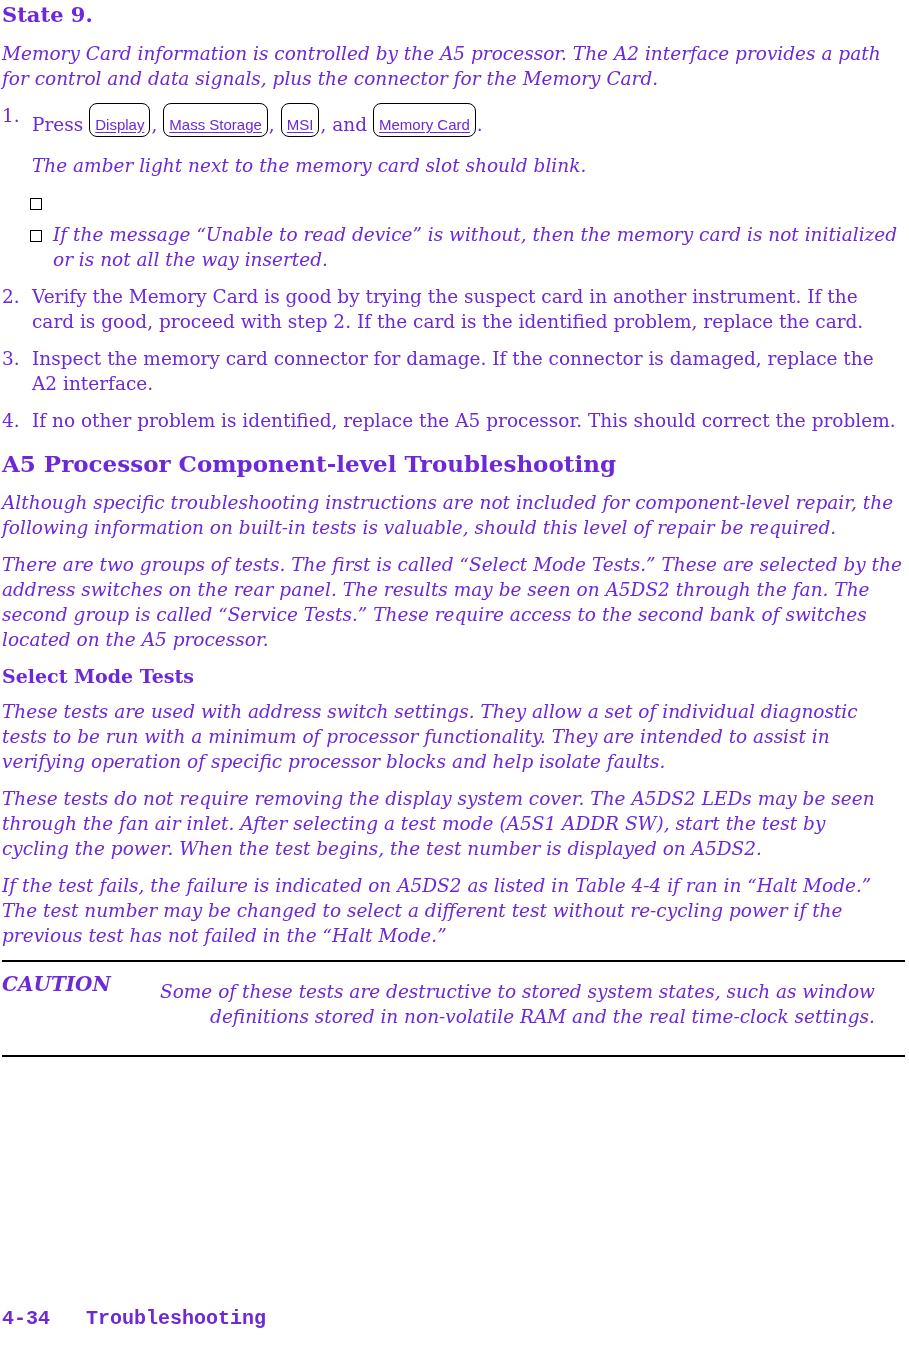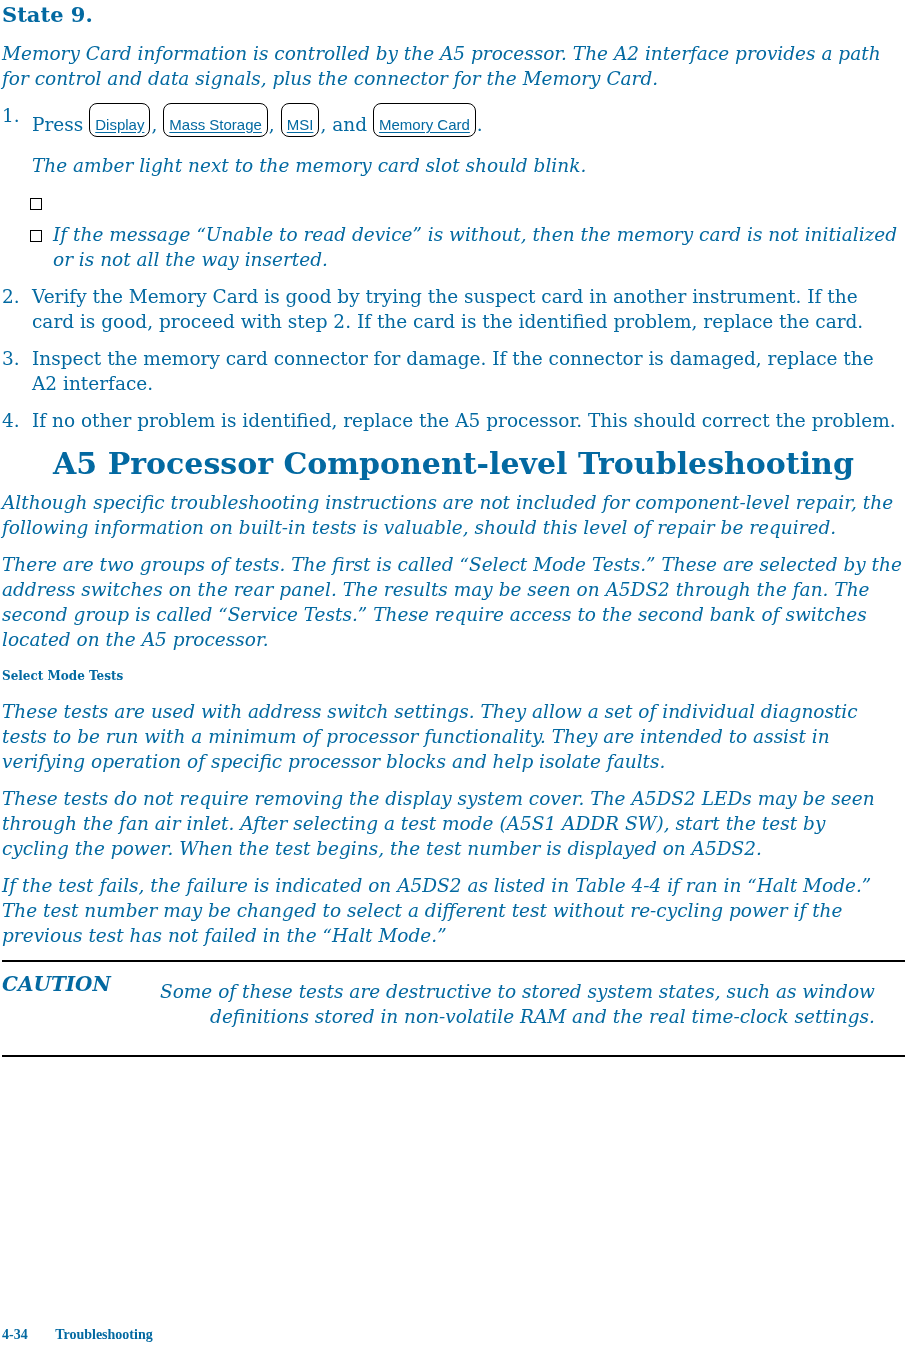--- a/index.html
+++ b/index.html
@@ -3,21 +3,21 @@
 <meta charset="utf-8">
 <style>
   html, body { margin: 0; padding: 0; background: #ffffff; }
   .page {
     position: relative;
     width: 909px;
     height: 1355px;
     box-sizing: border-box;
     padding: 2px 4px 0 2px;
     background: #ffffff;
-    color: #0369a1;
+    color: #6d28d9;
     font-family: "DejaVu Serif", serif;
     font-size: 18.5px;
     line-height: 25px;
     overflow: hidden;
   }
   .title { font-weight: bold; font-size: 21px; line-height: 25px; margin-bottom: 14px; }
   .para { margin: 0 0 12px 0; white-space: pre-line; font-style: italic; }
   .li { display: flex; margin-bottom: 12px; }
   .num { width: 30px; flex: none; }
   .li-body { flex: 1; white-space: pre-line; }
@@ -36,39 +36,39 @@
     border-radius: 8px;
     padding: 12px 5px 2px 5px;
     margin: 0 1px 0 6px;
     font-family: "Liberation Sans", sans-serif;
     font-size: 15px;
     line-height: 18px;
     vertical-align: 1px;
     white-space: nowrap;
   }
   .key-label { text-decoration: underline; text-underline-offset: 2px; }
-  .section-heading { font-size: 30px; font-weight: bold; line-height: 26px; margin: 18px 0 13px 0; text-align: center; }
-  .subheading { font-size: 12px; font-weight: bold; line-height: 24px; margin: 6px 0 11px 0; }
+  .section-heading { font-size: 23px; font-weight: bold; line-height: 26px; margin: 18px 0 13px 0; }
+  .subheading { font-size: 19px; font-weight: bold; line-height: 24px; margin: 6px 0 11px 0; }
   .caution {
     display: flex;
     border-top: 2px solid #000;
     border-bottom: 2px solid #000;
     margin-top: 10px;
     padding: 9px 0 18px 0;
     font-style: italic;
   }
   .caution-label { width: 150px; flex: none; font-weight: bold; font-size: 20px; line-height: 26px; }
   .caution-text { margin: 8px; white-space: pre-line; text-align: right; }
   .footer {
     position: absolute;
     left: 2px;
-    bottom: 8px;
-    font-family: Liberation Serif, serif;
+    bottom: 24px;
+    font-family: Liberation Mono, monospace;
     font-weight: bold;
-    font-size: 14px;
+    font-size: 20px;
   }
   .footer .chapter { margin-left: 24px; }
 </style>
 </head>
 <body>
 
 <div class="page">
 
   <div class="title">
     <div>State 9.</div>

